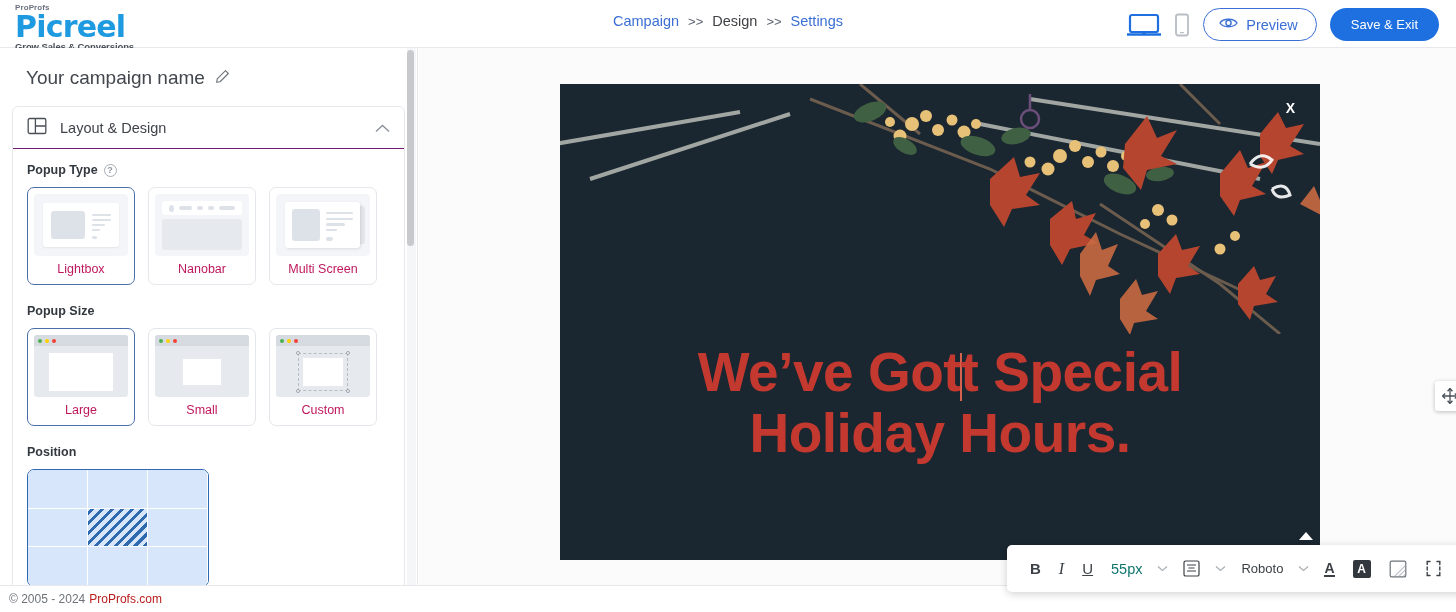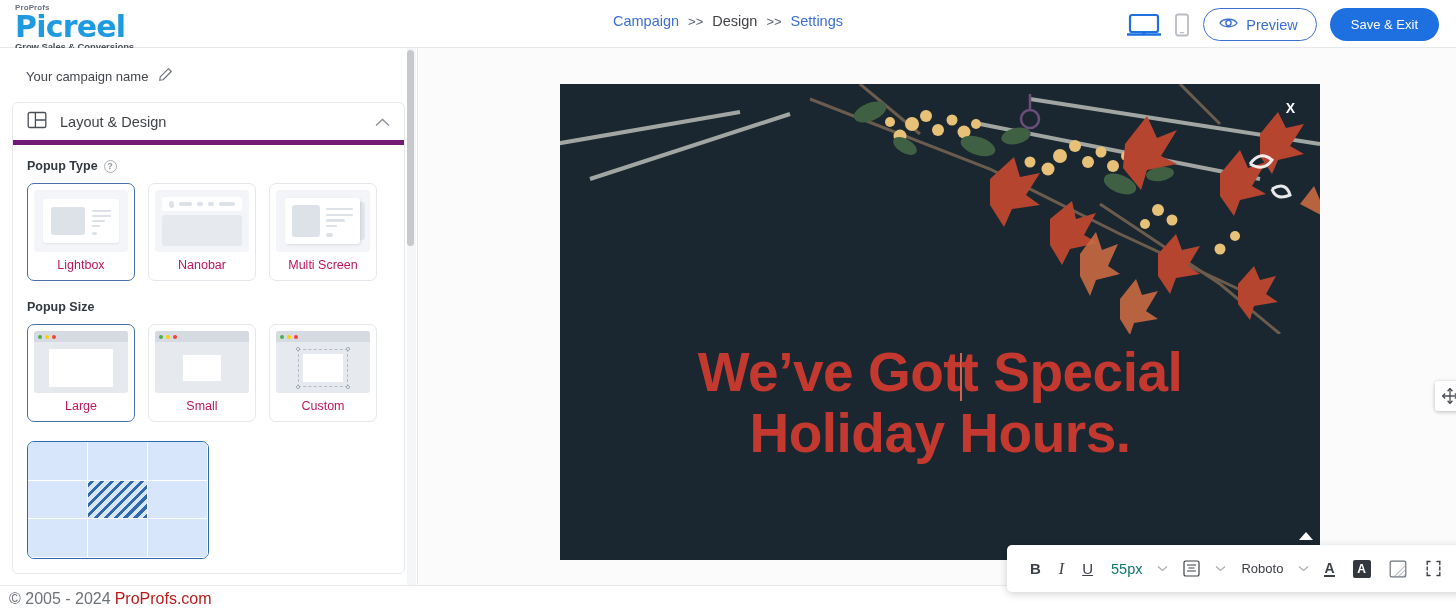--- a/index.html
+++ b/index.html
@@ -50,29 +50,29 @@
     font-family: "Liberation Sans", sans-serif;
   }
 
   
   .sidebar {
     position: absolute; left: 0; top: 48px; width: 418px; height: 537px;
     background: #fff; border-right: 1px solid #e6e8ec; overflow: hidden;
   }
   .campaign-name {
     display: flex; align-items: center; gap: 10px;
-    padding: 19px 0 0 26px; font-size: 13px; color: #42464d;
+    padding: 19px 0 0 26px; font-size: 19px; color: #42464d;
   }
   .panel {
     margin: 17px 12px 0 12px; border: 1px solid #e6e8ec; border-radius: 6px;
     background: #fff;
   }
   .panel-head {
     display: flex; align-items: center; gap: 13px;
-    height: 42px; padding: 0 14px; border-bottom: 5px solid #701a75;
+    height: 42px; padding: 0 14px; border-bottom: 1px solid #701a75;
     cursor: pointer;
   }
   .panel-title { font-size: 14.5px; color: #3f434a; }
   .chev-up { margin-left: auto; color: #8a9099; }
   .panel-body { padding: 14px 0 4px 0; }
 
   .sec-label {
     font-size: 12.5px; font-weight: bold; color: #333940;
     display: flex; align-items: center; gap: 6px; padding: 0 0 10px 14px;
   }
@@ -209,21 +209,21 @@
     background: #33383e; color: #fff; font-weight: bold; font-size: 12px;
     width: 18px; height: 18px; display: flex; align-items: center; justify-content: center;
     border-radius: 2px;
   }
 
   
   .footer {
     position: absolute; left: 0; bottom: 0; width: 1456px; height: 27px;
     border-top: 1px solid #e6e8ec; background: #fff;
     display: flex; align-items: center; padding-left: 9px;
-    font-size: 16px; color: #6e737a;
+    font-size: 12px; color: #6e737a;
   }
   .footer a { color: #b91c1c; text-decoration: none; margin-left: 4px; }
 </style>
 </head>
 <body>
 
 <div class="header">
   <div class="logo-wrap">
     <div class="logo-pp">ProProfs</div>
     <div class="logo-main">Picreel</div>
@@ -388,20 +388,23 @@
                 <span style="position:absolute;right:-7px;top:-7px;width:4px;height:4px;border-radius:50%;background:#fff;border:1px solid #9aa1aa"></span>
                 <span style="position:absolute;left:-7px;bottom:-7px;width:4px;height:4px;border-radius:50%;background:#fff;border:1px solid #9aa1aa"></span>
                 <span style="position:absolute;right:-7px;bottom:-7px;width:4px;height:4px;border-radius:50%;background:#fff;border:1px solid #9aa1aa"></span>
               </div>
             </div>
           </div>
           <div class="card-label">Custom</div>
         </div>
       </div>
 
+      <div class="sec-label">
+        <span>Position</span>
+      </div>
       <div class="pos-grid">
         <div class="pos-cell"></div>
         <div class="pos-cell"></div>
         <div class="pos-cell"></div>
         <div class="pos-cell"></div>
         <div class="pos-cell active"></div>
         <div class="pos-cell"></div>
         <div class="pos-cell"></div>
         <div class="pos-cell"></div>
         <div class="pos-cell"></div>

